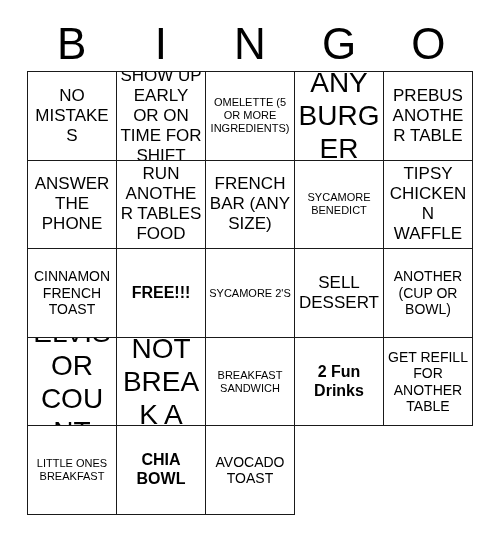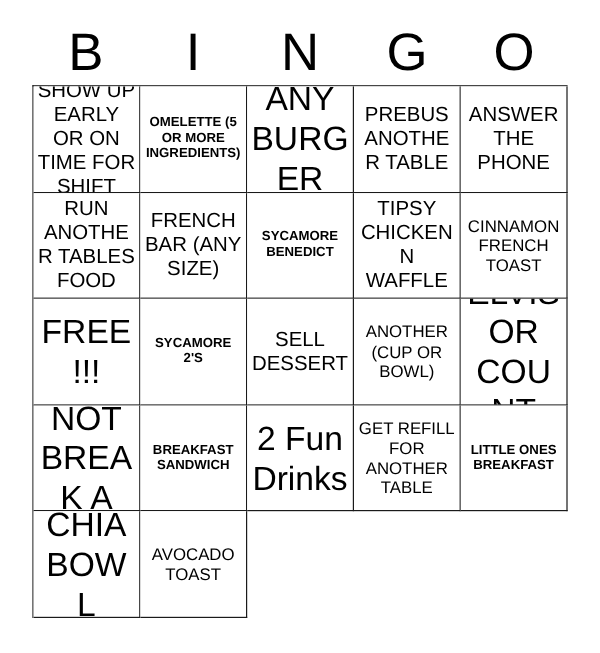--- a/index.html
+++ b/index.html
@@ -75,40 +75,43 @@
   .cell-text {
     display: block;
     width: 100%;
     line-height: 1.18;
     word-wrap: break-word;
     overflow-wrap: break-word;
     hyphens: none;
   }
 
   
-  .fs-xl   { font-size: 28px; }   
+  .fs-xl   { font-size: 16px; font-weight: bold; }   
   .fs-lg   { font-size: 28px; }   
   .fs-md   { font-size: 17px; }   
   .fs-sm   { font-size: 14px; text-align: center; }   
-  .fs-xs   { font-size: 11px; font-weight: bold; }   
+  .fs-xs   { font-size: 11px; }   
 </style>
 </head>
 <body>
 
 <div id="card">
 
   <div id="header">
     <div class="header-cell">B</div>
     <div class="header-cell">I</div>
     <div class="header-cell">N</div>
     <div class="header-cell">G</div>
     <div class="header-cell">O</div>
   </div>
 
   <div id="grid">
+    <div class="cell">
+        <span class="cell-text fs-md">NO MISTAKES</span>
+      </div>
     <div class="cell">
         <span class="cell-text fs-md">SHOW UP EARLY OR ON TIME FOR SHIFT</span>
       </div>
     <div class="cell">
         <span class="cell-text fs-xs">OMELETTE (5 OR MORE INGREDIENTS)</span>
       </div>
     <div class="cell">
         <span class="cell-text fs-lg">ANY BURGER</span>
       </div>
     <div class="cell">

